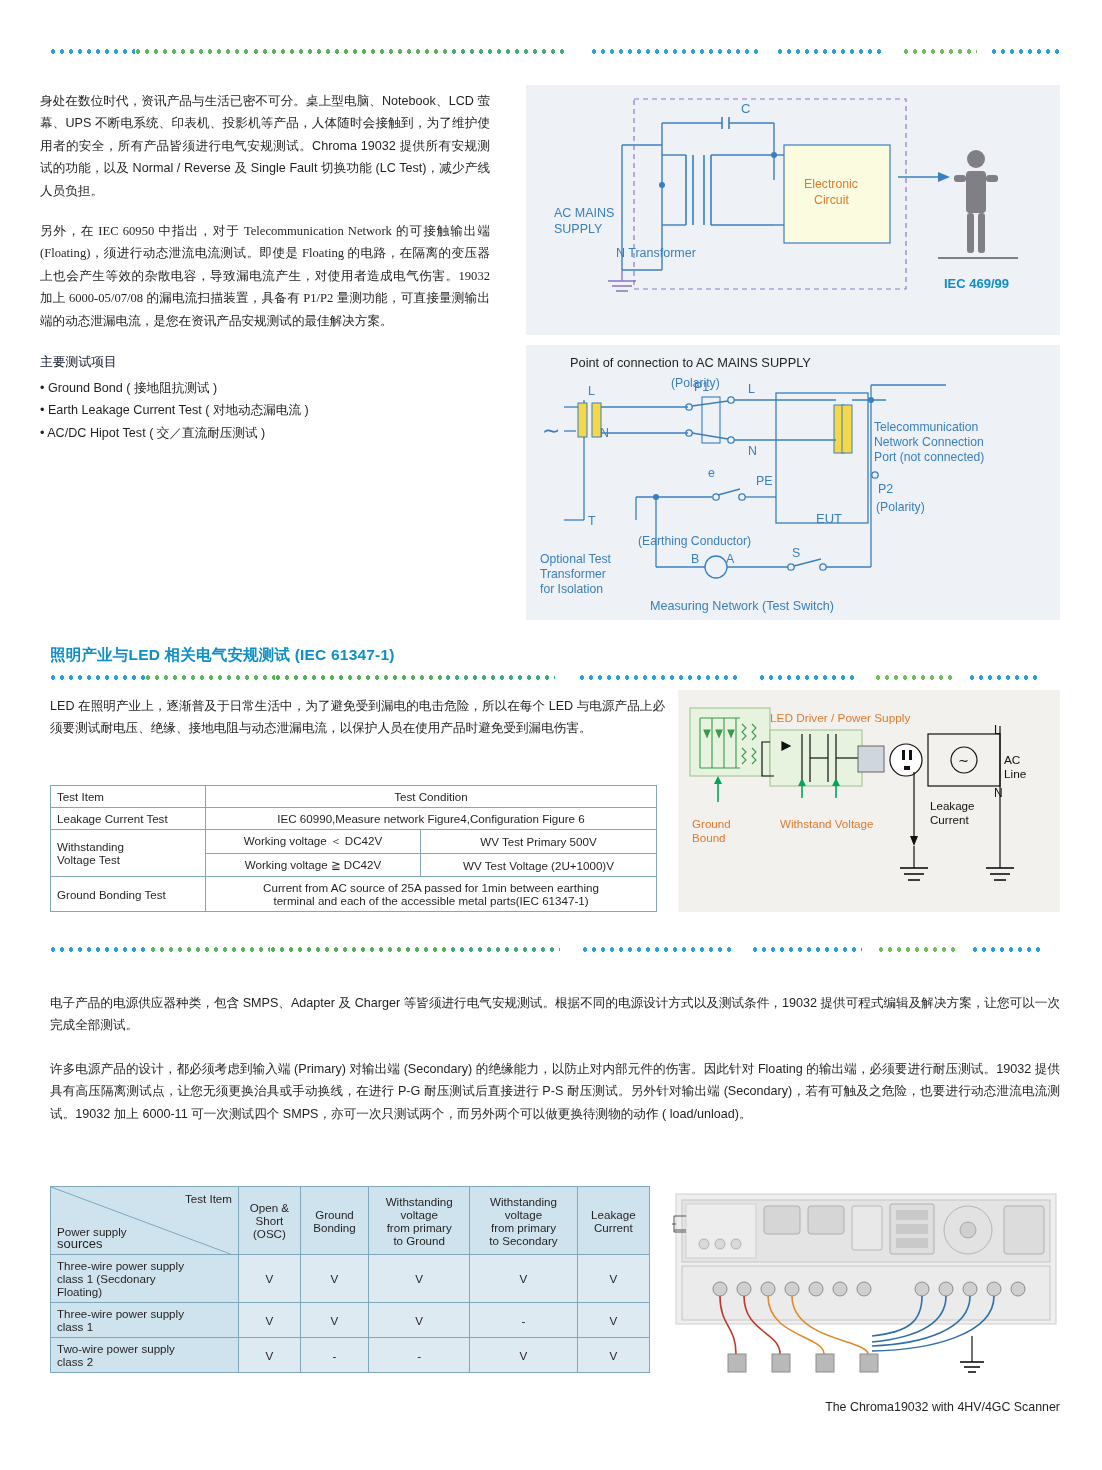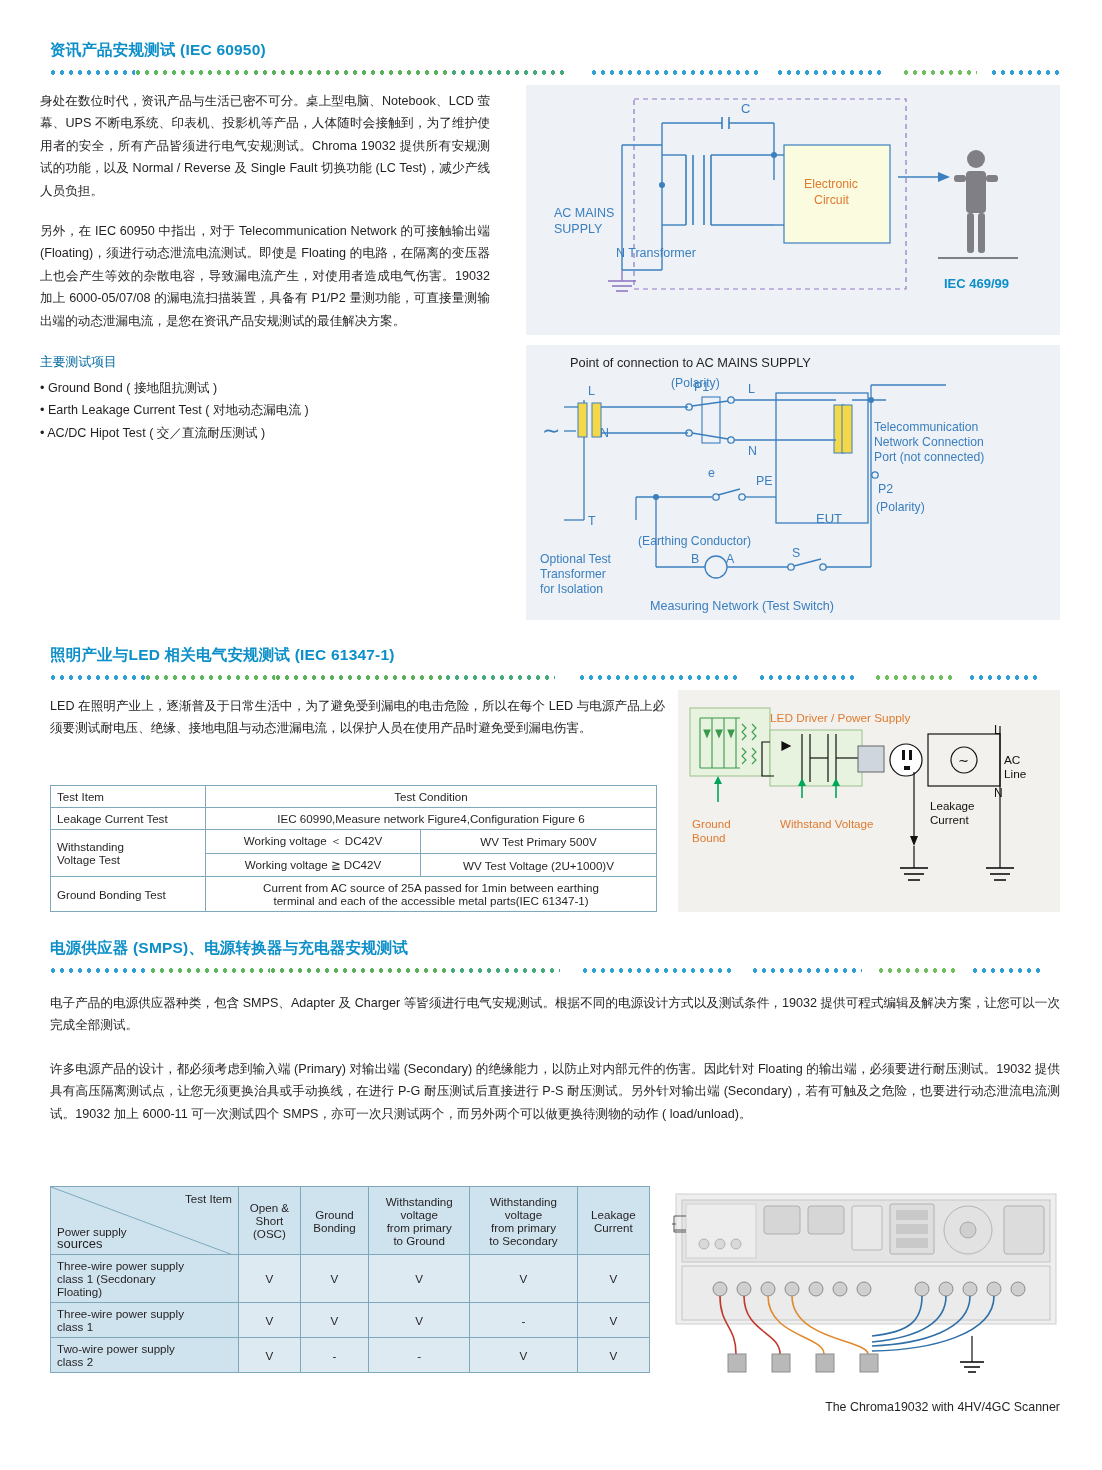--- a/index.html
+++ b/index.html
@@ -30,21 +30,21 @@
     background-repeat:repeat-x;
   }
 
   
   .para {
     font-size:12.6px;
     line-height:1.78;
     text-align:justify;
     color:#231f20;
   }
-  .sub-title { color:#0369a1; font-size:12.8px; margin:0 0 6px 0; }
+  .sub-title { color:#0f172a; font-size:12.8px; margin:0 0 6px 0; }
   ul.bullets { list-style:none; margin:0; padding:0; font-size:12.6px; line-height:1.78; }
   ul.bullets li::before { content:"• "; }
 
   
   .figbox { background:#eef1f5; }
   .figbox3 { background:#f2f1ee; }
 
   
   table { border-collapse:collapse; }
   .tbl1 { width:100%; font-size:11.6px; }
@@ -71,40 +71,39 @@
   .caption { font-size:12.4px; text-align:right; }
 
   svg text { font-family:"Liberation Sans", sans-serif; }
 </style>
 </head>
 <body>
 
 <div class="page">
 
   <div style="position:absolute; left:50px; top:40px; width:1010px;">
-    <div class="sec-title">资讯产品安规测试 (IEC 60950)</div>
     <div class="dotrule">
       <div class="dots seg" style="width:86px; color:#2f9fd8;"></div>
       <div class="dots seg" style="width:120px; color:#5cb85c;"></div>
       <div class="dots seg" style="width:200px; color:#59b25a;"></div>
       <div class="dots seg" style="width:120px; color:#45ab7a;"></div>
       <div class="seg" style="width:22px;"></div>
       <div class="dots seg" style="width:170px; color:#2fa3d6;"></div>
       <div class="seg" style="width:18px;"></div>
       <div class="dots seg" style="width:110px; color:#2f9fd8;"></div>
       <div class="seg" style="width:18px;"></div>
       <div class="dots seg" style="width:75px; color:#6fbf5e;"></div>
       <div class="seg" style="width:14px;"></div>
       <div class="dots seg" style="width:70px; color:#2f9fd8;"></div>
     </div>
   </div>
 
   <div style="position:absolute; left:40px; top:90px; width:450px;">
     <p class="para" style="margin:0 0 18px 0;">身处在数位时代，资讯产品与生活已密不可分。桌上型电脑、Notebook、LCD 萤幕、UPS 不断电系统、印表机、投影机等产品，人体随时会接触到，为了维护使用者的安全，所有产品皆须进行电气安规测试。Chroma 19032 提供所有安规测试的功能，以及 Normal / Reverse 及 Single Fault 切换功能 (LC Test)，减少产线人员负担。</p>
-    <p class="para" style="margin:0 0 22px 0;">另外，在 IEC 60950 中指出，对于 Telecommunication Network 的可接触输出端 (Floating)，须进行动态泄流电流测试。即使是 Floating 的电路，在隔离的变压器上也会产生等效的杂散电容，导致漏电流产生，对使用者造成电气伤害。19032 加上 6000-05/07/08 的漏电流扫描装置，具备有 P1/P2 量测功能，可直接量测输出端的动态泄漏电流，是您在资讯产品安规测试的最佳解决方案。</p>
+    <p class="para" style="margin:0 0 22px 0;font-family:Liberation Serif, serif;">另外，在 IEC 60950 中指出，对于 Telecommunication Network 的可接触输出端 (Floating)，须进行动态泄流电流测试。即使是 Floating 的电路，在隔离的变压器上也会产生等效的杂散电容，导致漏电流产生，对使用者造成电气伤害。19032 加上 6000-05/07/08 的漏电流扫描装置，具备有 P1/P2 量测功能，可直接量测输出端的动态泄漏电流，是您在资讯产品安规测试的最佳解决方案。</p>
     <div class="sub-title">主要测试项目</div>
     <ul class="bullets">
       <li>Ground Bond ( 接地阻抗测试 )</li>
       <li>Earth  Leakage Current Test ( 对地动态漏电流 )</li>
       <li>AC/DC Hipot Test ( 交／直流耐压测试 )</li>
     </ul>
   </div>
 
   <div class="figbox" style="position:absolute; left:526px; top:85px; width:534px; height:250px;">
     <svg width="534" height="250" viewBox="0 0 534 250">
@@ -359,21 +358,20 @@
       <line x1="226" y1="184" x2="246" y2="184" stroke="#111" stroke-width="1.6"></line>
       <line x1="230" y1="190" x2="242" y2="190" stroke="#111" stroke-width="1.6"></line>
       <line x1="322" y1="112" x2="322" y2="178" stroke="#111" stroke-width="1.2"></line>
       <line x1="308" y1="178" x2="336" y2="178" stroke="#111" stroke-width="1.6"></line>
       <line x1="312" y1="184" x2="332" y2="184" stroke="#111" stroke-width="1.6"></line>
       <line x1="316" y1="190" x2="328" y2="190" stroke="#111" stroke-width="1.6"></line>
     </svg>
   </div>
 
   <div style="position:absolute; left:50px; top:938px; width:1010px;">
-    <div class="sec-title">电源供应器 (SMPS)、电源转换器与充电器安规测试</div>
     <div class="dotrule">
       <div class="dots seg" style="width:100px; color:#2f9fd8;"></div>
       <div class="dots seg" style="width:120px; color:#5cb85c;"></div>
       <div class="dots seg" style="width:180px; color:#59b25a;"></div>
       <div class="dots seg" style="width:110px; color:#45ab7a;"></div>
       <div class="seg" style="width:22px;"></div>
       <div class="dots seg" style="width:150px; color:#2fa3d6;"></div>
       <div class="seg" style="width:20px;"></div>
       <div class="dots seg" style="width:110px; color:#2f9fd8;"></div>
       <div class="seg" style="width:16px;"></div>

